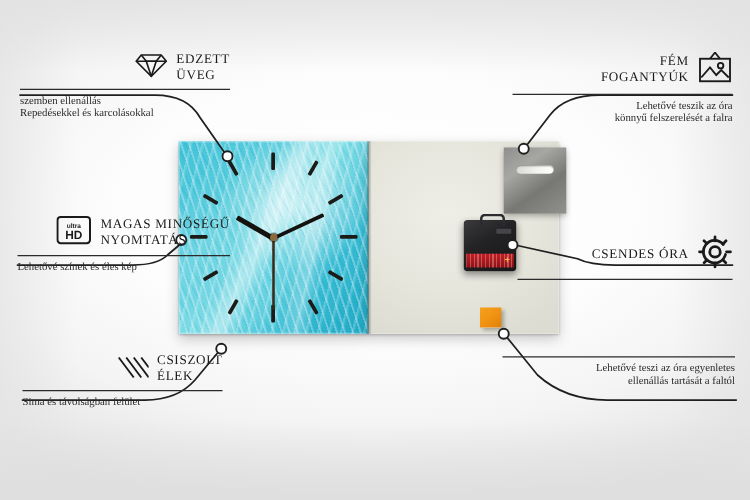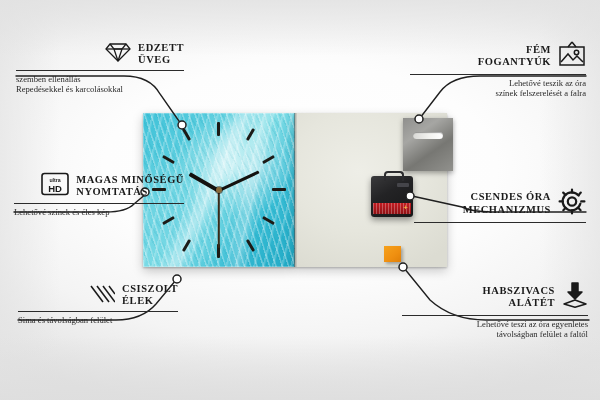--- a/index.html
+++ b/index.html
@@ -101,21 +101,21 @@
     position:absolute;left:89px;top:133px;width:17px;height:16px;
     background:linear-gradient(140deg,#f6a21d 0%,#ef8f10 60%,#e07f07 100%);
     box-shadow:2px 2px 3px rgba(0,0,0,.28);
   }
 
   
   .callout{position:absolute;}
   .co-head{display:flex;align-items:center;gap:7px;}
   .co-left .co-head{justify-content:flex-end;}
   .co-title{
-    font-family:"Liberation Serif",serif;font-weight:700;
+    font-family:"Liberation Serif",serif;font-weight:400;
     font-size:10.5px;line-height:12.5px;letter-spacing:.55px;color:#1a1a1a;
     text-transform:uppercase;white-space:nowrap;
   }
   .co-left .co-title{text-align:left;}
   .co-right .co-title{}
   .co-rule{height:1px;background:#2b2b2b;margin:3px 0 3px;}
   .co-desc{
     font-family:"Liberation Serif",serif;font-size:8.6px;line-height:10.4px;
     color:#2a2a2a;white-space:nowrap;
   }
@@ -261,51 +261,38 @@
         <svg width="28" height="26" viewBox="0 0 28 26" fill="none" stroke="#1a1a1a" stroke-width="1.5">
           <path d="M14,1 L10,6 M14,1 L18,6"></path>
           <rect x="2" y="6" width="24" height="18"></rect>
           <path d="M3,21 L10,13 L15,19 L19,15 L25,21"></path>
           <circle cx="18.5" cy="11.5" r="2.2"></circle>
         </svg>
       </span>
     </div>
     <div class="co-rule"></div>
     <div class="co-desc">Lehetővé teszik az óra</div>
-    <div class="co-desc">színek felszerelését a falra</div>
+    <div class="co-desc">könnyű felszerelését a falra</div>
   </div>
 
   <div class="callout co-right" id="co-mech">
     <div class="co-head">
       <div style="flex:1;">
         <div class="co-title">CSENDES ÓRA</div>
-        <div class="co-title">MECHANIZMUS</div>
       </div>
       <span class="ico">
         <svg width="28" height="27" viewBox="0 0 28 27" fill="none" stroke="#1a1a1a" stroke-width="2.2" stroke-linecap="round">
           <path d="M20.6,7.6 A9,9 0 1 0 22.4,15.6"></path>
           <path d="M14,1.5 v3.2 M22.8,4.6 l-2.1,2.3 M26.4,13.4 h-3.2 M22.6,22.2 l-2.2,-2.2 M14,25.5 v-3.2 M5.3,22.2 l2.2,-2.2 M1.6,13.4 h3.2 M5.2,4.6 l2.3,2.3"></path>
           <circle cx="14" cy="13.5" r="4.2"></circle>
         </svg>
       </span>
     </div>
     <div class="co-rule"></div>
   </div>
 
   <div class="callout co-right" id="co-foam">
-    <div class="co-head">
-      <div style="flex:1;">
-        <div class="co-title">HABSZIVACS</div>
-        <div class="co-title">ALÁTÉT</div>
-      </div>
-      <span class="ico">
-        <svg width="26" height="26" viewBox="0 0 26 26" fill="none" stroke="#1a1a1a" stroke-width="1.5" stroke-linejoin="round">
-          <path d="M10,1 h6 v9 h4 l-7,7 l-7,-7 h4 z" fill="#1a1a1a"></path>
-          <path d="M13,18 L24,22 L13,25.2 L2,22 Z"></path>
-        </svg>
-      </span>
-    </div>
     <div class="co-rule"></div>
     <div class="co-desc">Lehetővé teszi az óra egyenletes</div>
-    <div class="co-desc">távolságban felület a faltól</div>
+    <div class="co-desc">ellenállás tartását a faltól</div>
   </div>
 
 </div>
 
 </body></html>

